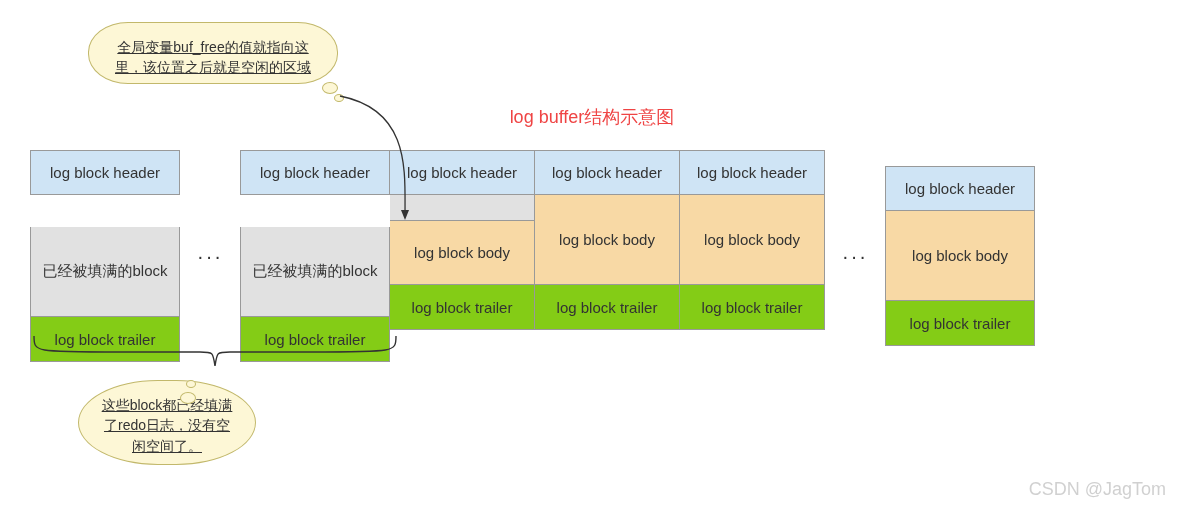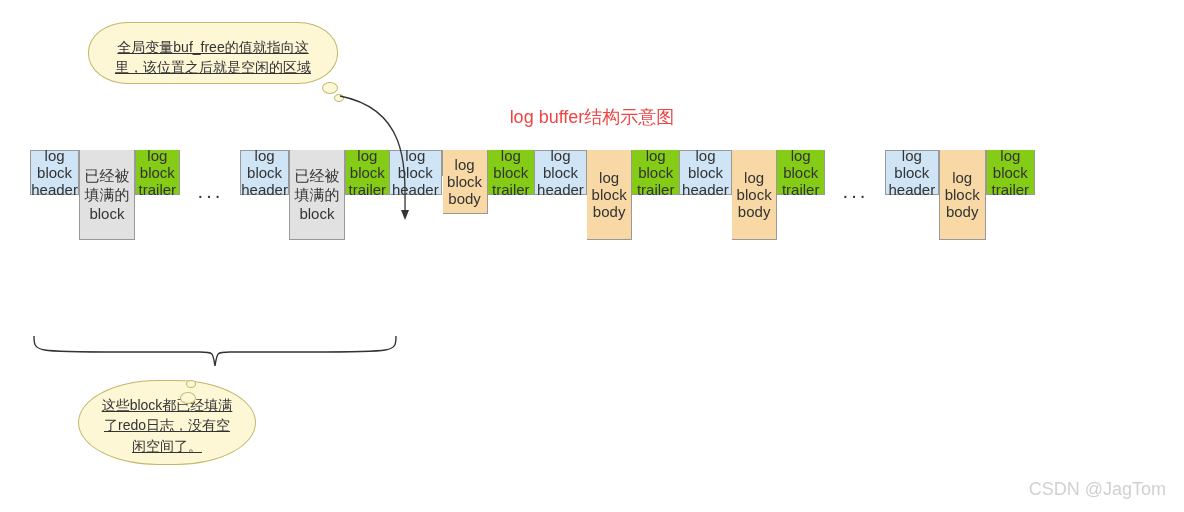--- a/index.html
+++ b/index.html
@@ -43,34 +43,34 @@
     letter-spacing: 2px;
   }
 
   .block-group {
     display: flex;
   }
 
   .block {
     width: 145px;
     display: flex;
-    flex-direction: row;
+    flex-direction: column;
   }
   .block.wide { width: 150px; }
   .block .cell {
     border: 1px solid #999;
     display: flex;
     align-items: center;
     justify-content: center;
     text-align: center;
     box-sizing: border-box;
   }
   .header  { height: 45px;  background: #cfe4f5; }
   .body    { height: 90px;  background: #f8d9a5; }
-  .body.filled   { background: #e1e1e1; }
+  .body.filled   { background: #e1e1e1; margin-top: 32px; }
   .body.split-top   { height: 26px; background: #e1e1e1; }
   .body.split-bot   { height: 64px; background: #f8d9a5; }
   .trailer { height: 45px;  background: #84cc16; }
 
   
   .block + .block .cell { border-left: none; }
   .cell + .cell { border-top: none; }
 
   
   .bubble {

